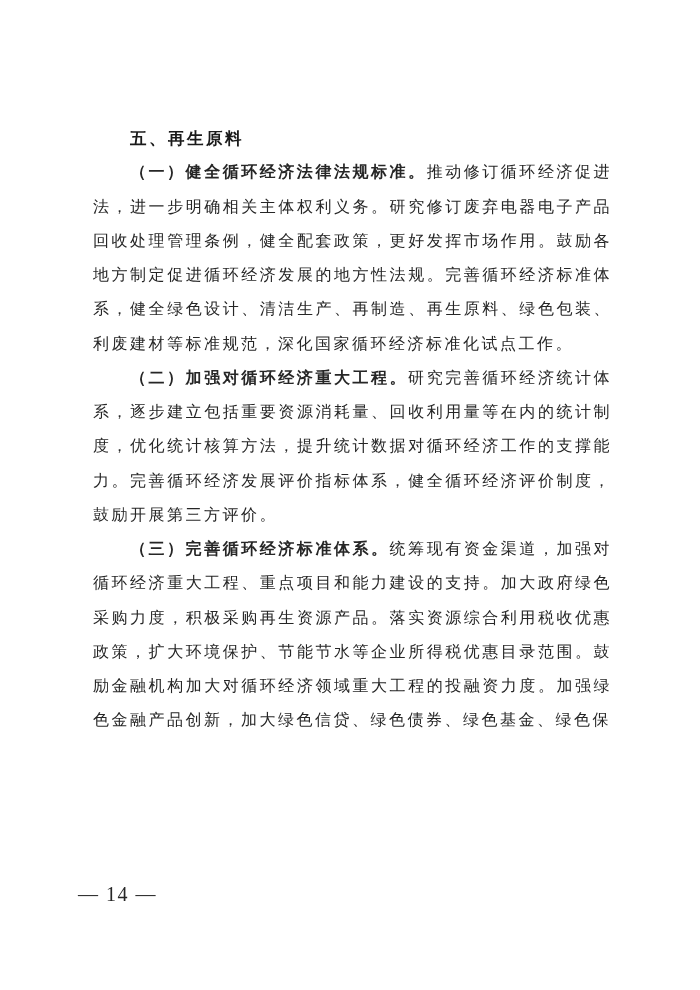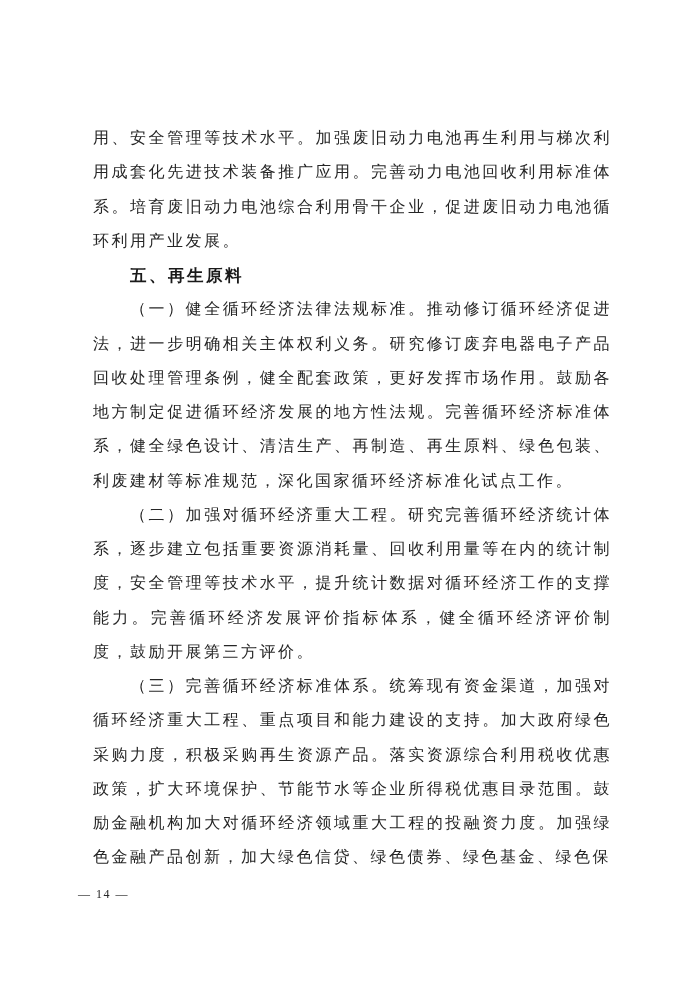--- a/index.html
+++ b/index.html
@@ -28,54 +28,53 @@
     line-height: 34.25px;
     letter-spacing: 2.5px;
     text-align: justify;
     text-align-last: left;
     overflow-wrap: break-word;
   }
   .para.indent {
     text-indent: 37px;
   }
   .lead {
-    font-weight: normal;
+    font-weight: bold;
   }
   .heading {
     margin: 0;
     font-family: "Liberation Sans", sans-serif;
     font-weight: bold;
     font-size: 16.5px;
     line-height: 34.25px;
     letter-spacing: 2.5px;
     text-indent: 37px;
     color: #1a1a1a;
   }
   .page-number {
     position: absolute;
     left: 78px;
     top: 884px;
-    font-size: 12px;
+    font-size: 20px;
     line-height: 20px;
     letter-spacing: 1.5px;
     color: #262626;
   }
 </style>
 </head>
 <body>
 
 <div class="page">
   <div class="content">
 
-    <p class="para"><span>用、安全管理等技术水平。加强废旧动力电池再生利用与梯次利用成套化先进技术装备推广应用。完善动力电池回收利用标准体系。培育废旧动力电池综合利用骨干企业，促进废旧动力电池循环利用产业发展。</span></p>
 
     <h2 class="heading">五、再生原料</h2>
 
     <p class="para indent"><span class="lead">（一）健全循环经济法律法规标准。</span><span>推动修订循环经济促进法，进一步明确相关主体权利义务。研究修订废弃电器电子产品回收处理管理条例，健全配套政策，更好发挥市场作用。鼓励各地方制定促进循环经济发展的地方性法规。完善循环经济标准体系，健全绿色设计、清洁生产、再制造、再生原料、绿色包装、利废建材等标准规范，深化国家循环经济标准化试点工作。</span></p>
 
-    <p class="para indent"><span class="lead">（二）加强对循环经济重大工程。</span><span>研究完善循环经济统计体系，逐步建立包括重要资源消耗量、回收利用量等在内的统计制度，安全管理等技术水平，提升统计数据对循环经济工作的支撑能力。完善循环经济发展评价指标体系，健全循环经济评价制度，鼓励开展第三方评价。</span></p>
+    <p class="para indent"><span class="lead">（二）加强对循环经济重大工程。</span><span>研究完善循环经济统计体系，逐步建立包括重要资源消耗量、回收利用量等在内的统计制度，优化统计核算方法，提升统计数据对循环经济工作的支撑能力。完善循环经济发展评价指标体系，健全循环经济评价制度，鼓励开展第三方评价。</span></p>
 
     <p class="para indent"><span class="lead">（三）完善循环经济标准体系。</span><span>统筹现有资金渠道，加强对循环经济重大工程、重点项目和能力建设的支持。加大政府绿色采购力度，积极采购再生资源产品。落实资源综合利用税收优惠政策，扩大环境保护、节能节水等企业所得税优惠目录范围。鼓励金融机构加大对循环经济领域重大工程的投融资力度。加强绿色金融产品创新，加大绿色信贷、绿色债券、绿色基金、绿色保</span></p>
 
   </div>
 
   <div class="page-number">— 14 —</div>
 </div>
 
 </body></html>

